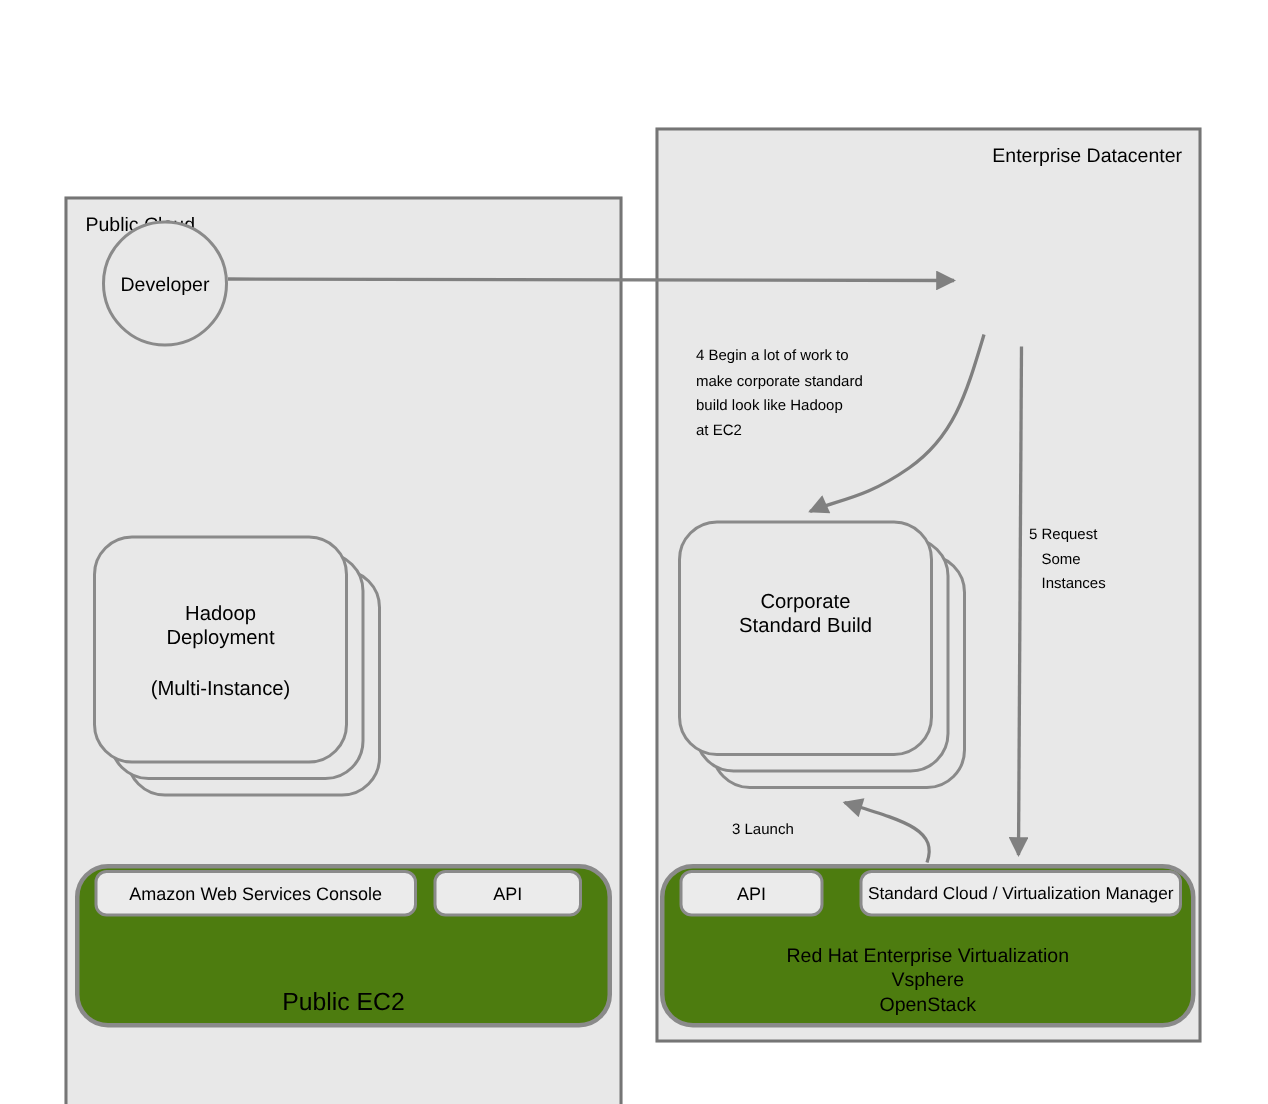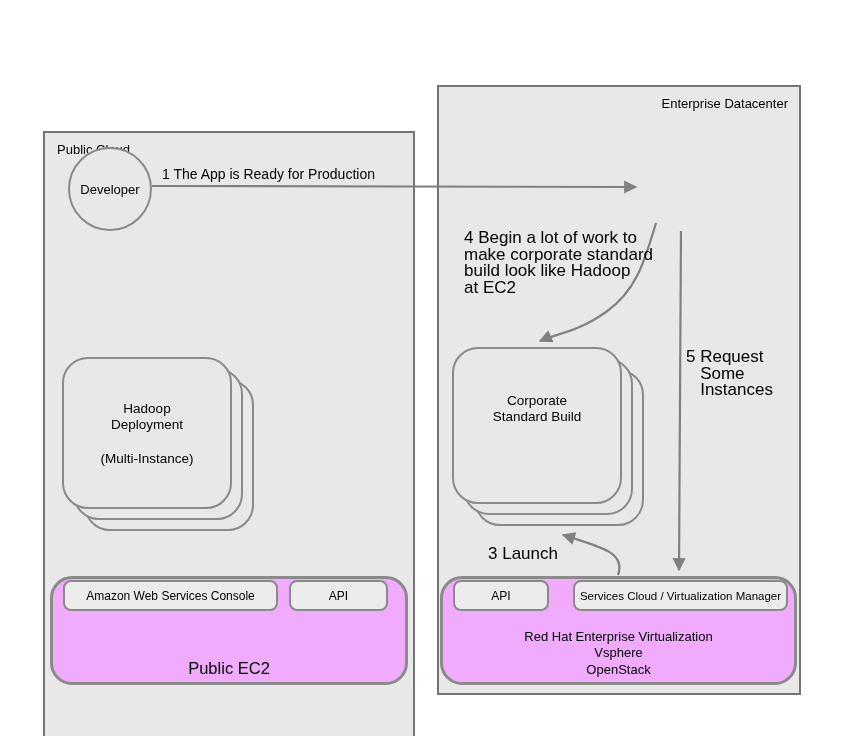--- a/index.html
+++ b/index.html
@@ -61,21 +61,21 @@
     text-align: center;
     font-size: 13.5px;
     line-height: 16px;
     white-space: pre-line;
   }
   .container-box {
     position: absolute;
     height: 103px;
     border-radius: 22px;
     border: 3px solid #8a8a8a;
-    background: #f0abfc;
+    background: #4d7c0f;
   }
   .pill-button {
     position: absolute;
     top: 1px;
     height: 27px;
     border-radius: 8px;
     border: 2px solid #8a8a8a;
     background: #ebebeb;
     display: flex;
     align-items: center;
@@ -85,21 +85,21 @@
   }
   .container-label {
     position: absolute;
     left: 0;
     bottom: 4px;
     width: 100%;
     text-align: center;
   }
   .flow-label {
     position: absolute;
-    font-size: 17px;
+    font-size: 10px;
     line-height: 16.5px;
     white-space: pre;
   }
   #arrow-layer {
     position: absolute;
     left: 0;
     top: 0;
     pointer-events: none;
   }
 </style>
@@ -143,41 +143,40 @@
   <div class="stack-box corp" style="left:452px; top:347px;">
     <div class="node-text" style="top:44px;">Corporate
 Standard Build</div>
   </div>
 
   <div class="container-box" style="left:440px; top:576px; width:351px;">
     <div class="pill-button" style="left:10px; width:92px;">
       <span>API</span>
     </div>
     <div class="pill-button" style="left:130px; width:211px; font-size:11.5px;">
-      <span>Services Cloud / Virtualization Manager</span>
+      <span>Standard Cloud / Virtualization Manager</span>
     </div>
     <div class="container-label" style="font-size:13px; line-height:16.5px; white-space:pre-line;">Red Hat Enterprise Virtualization
 Vsphere
 OpenStack</div>
   </div>
 
 
   <svg id="arrow-layer" width="845" height="736" viewBox="0 0 845 736">
     <defs>
       <marker id="arrowhead" viewBox="0 0 10 10" refX="9" refY="5" markerWidth="7" markerHeight="6" orient="auto-start-reverse">
         <path d="M 0 0 L 10 5 L 0 10 z" fill="#808080"></path>
       </marker>
     </defs>
     <path d="M 152 186 L 636 187" stroke="#808080" stroke-width="2.2" fill="none" marker-end="url(#arrowhead)"></path>
     <path d="M 681 231 L 679 570" stroke="#808080" stroke-width="2.2" fill="none" marker-end="url(#arrowhead)"></path>
     <path d="M 618 575 C 626 553, 602 547, 563 535" stroke="#808080" stroke-width="2.2" fill="none" marker-end="url(#arrowhead)"></path>
     <path d="M 656 223 C 644 263, 636 291, 606 312 S 558 333, 540 341" stroke="#808080" stroke-width="2.2" fill="none" marker-end="url(#arrowhead)"></path>
   </svg>
 
-  <div class="flow-label" style="left:162px; top:166px; font-size:14px;">1 The App is Ready for Production</div>
   <div class="flow-label" style="left:686px; top:349px;">5 Request
    Some
    Instances</div>
   <div class="flow-label" style="left:488px; top:546px;">3 Launch</div>
   <div class="flow-label" style="left:464px; top:230px;">4 Begin a lot of work to
 make corporate standard
 build look like Hadoop
 at EC2</div>
 
 </div>

